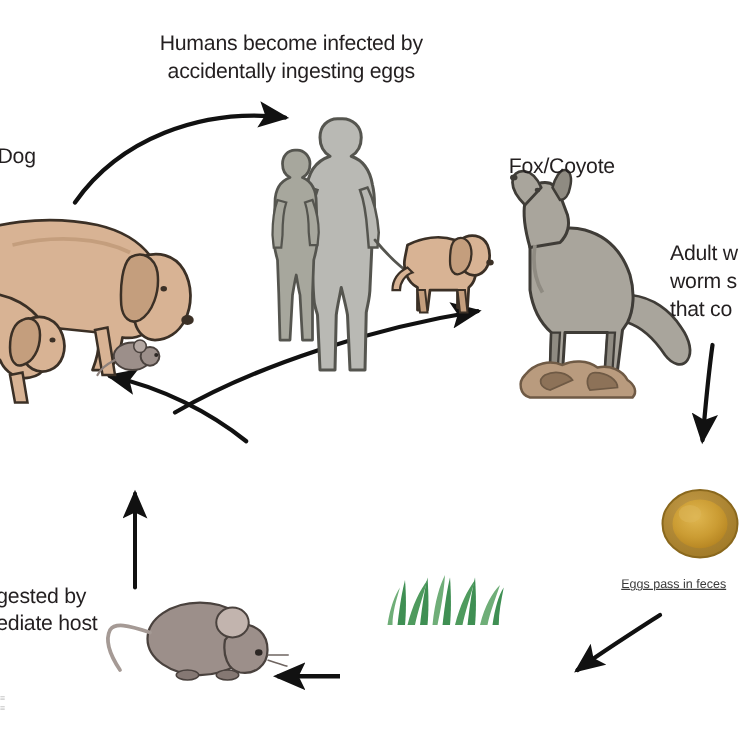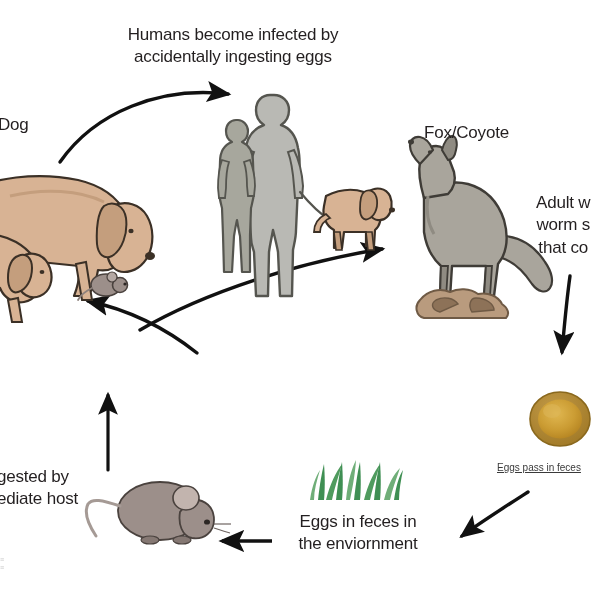--- a/index.html
+++ b/index.html
@@ -242,31 +242,29 @@
       <ellipse cx="150" cy="540" rx="9" ry="4" fill="#857873" stroke="#4a423e" stroke-width="1.2"></ellipse>
       <ellipse cx="182" cy="540" rx="9" ry="4" fill="#857873" stroke="#4a423e" stroke-width="1.2"></ellipse>
     </g>
   </svg>
 
   <div class="lbl center" style="left:108px;top:24px;width:250px;">Humans become infected by
 accidentally ingesting eggs</div>
 
   <div class="lbl left" style="left:-2px;top:114px;">Dog</div>
 
-  <div class="lbl left" style="left:424px;top:122px;">Fox/Coyote</div>
-
-  <div class="lbl left" style="left:536px;top:192px;text-align:center;">Adult w
+  <div class="lbl left" style="left:407px;top:122px;">Fox/Coyote</div>
+
+  <div class="lbl left" style="left:536px;top:192px;">Adult w
 worm s
 that co</div>
 
 
   <div class="lbl left" style="left:-3px;top:466px;">gested by
 ediate host</div>
 
-  <div class="lbl center" style="left:278px;top:511px;width:160px;">Eggs in feces in
-the enviornment</div>
 
   <div class="lbl small left" style="left:497px;top:461px;text-decoration:underline;">Eggs pass in feces</div>
 
   <div class="corner-mark">≡
 ≡</div>
 
 </div>
 
 </body></html>

